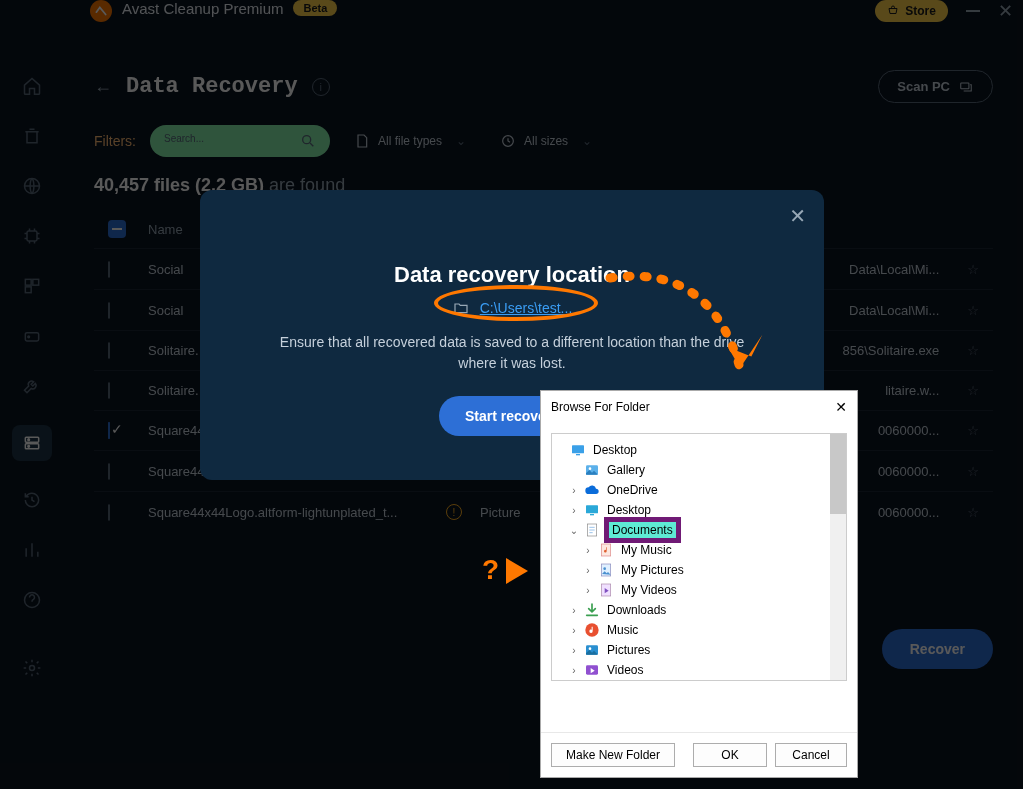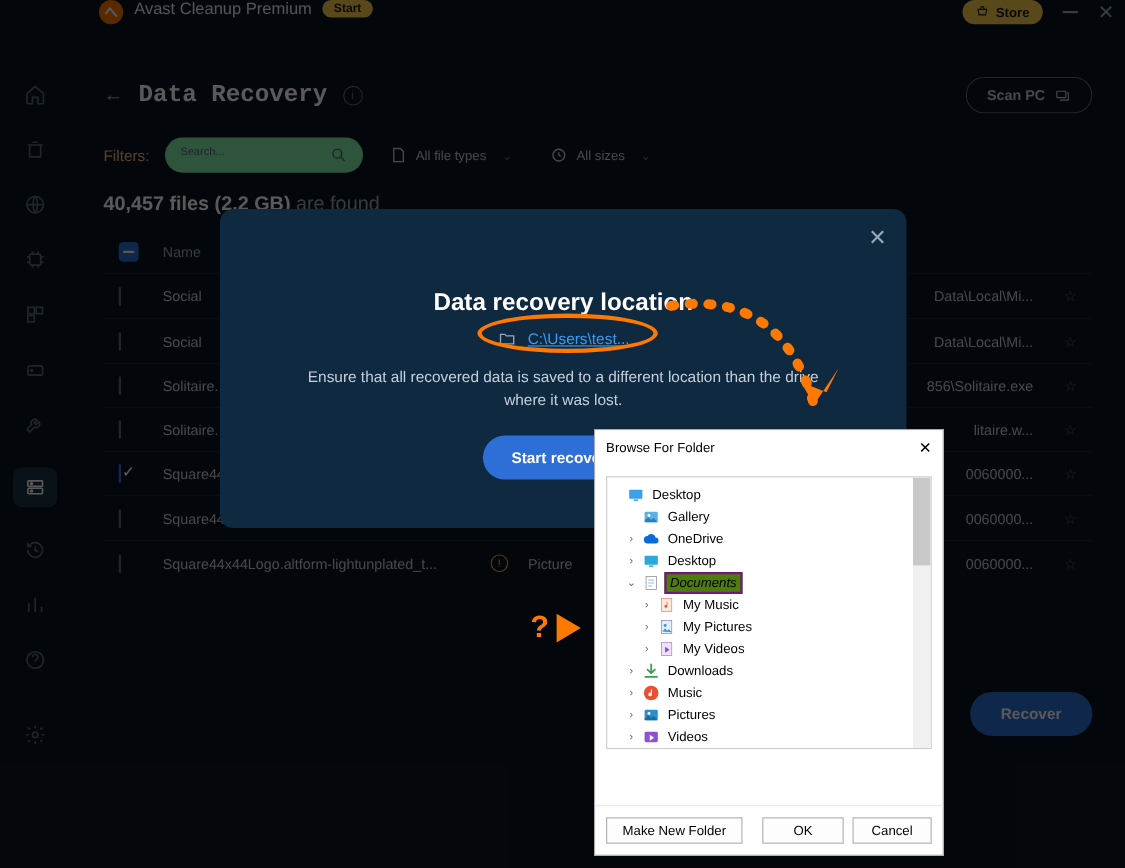--- a/index.html
+++ b/index.html
@@ -72,21 +72,21 @@
 .browse-title { display: flex; align-items: center; padding: 8px 10px; font-size: 12px; }
 .browse-title-x { margin-left: auto; font-size: 14px; }
 .browse-body { flex: 1; padding: 10px; overflow: hidden; }
 .tree-frame { border: 1px solid #ccc; height: 248px; padding: 6px 2px; overflow: hidden; position: relative; }
 .tree-scroll { position: absolute; right: 0; top: 0; bottom: 0; width: 16px; background: #f0f0f0; }
 .tree-scroll-thumb { position: absolute; top: 0; width: 100%; height: 80px; background: #c8c8c8; }
 .tree-item { display: flex; align-items: center; gap: 4px; padding: 1px 0; height: 20px; }
 .twist { width: 12px; text-align: center; color: #666; font-size: 10px; }
 .tree-icon { width: 16px; height: 16px; display: flex; align-items: center; justify-content: center; font-size: 12px; }
 .tree-label { padding: 1px 3px; }
-.tree-label.selected { background: #4d7c0f; border: 2px solid #701a75; font-style: italic; }
+.tree-label.selected { background: #5eead4; border: 5px solid #701a75; }
 .ind1 { padding-left: 14px; }
 .ind2 { padding-left: 28px; }
 .browse-buttons { display: flex; gap: 8px; padding: 10px; align-items: center; border-top: 1px solid #e8e8e8; }
 .win-btn { background: #fdfdfd; border: 1px solid #adadad; padding: 4px 14px; font-size: 12px; min-width: 72px; text-align: center; }
 
 
 .arrow-ann { position: absolute; z-index: 35; pointer-events: none; }
 .qmark { position: absolute; color: #ff7800; font-size: 28px; font-weight: 900; z-index: 35; }
 .tri-right { width: 0; height: 0; border-top: 13px solid transparent; border-bottom: 13px solid transparent; border-left: 22px solid #ff7800; }
 
@@ -95,21 +95,21 @@
 </head>
 <body>
 
 <div class="titlebar">
   <span class="logo-icon">
     <svg viewBox="0 0 24 24">
         <path d="M4 14 L10 6 L20 18" stroke="#fff" stroke-width="3" fill="none" stroke-linecap="round"></path>
       </svg>
   </span>
   <span class="app-title">Avast Cleanup Premium</span>
-  <span class="beta-badge">Start</span>
+  <span class="beta-badge">Beta</span>
   <div class="titlebar-right">
     <span class="store-btn">
       <svg width="12" height="12" viewBox="0 0 24 24">
           <path d="M4 7h16l-2 10H6z M9 7V5a3 3 0 016 0v2" stroke="#1a1a1a" stroke-width="2" fill="none"></path>
         </svg>
       <span>Store</span>
     </span>
     <span class="win-minimize"></span>
     <span class="win-close">✕</span>
   </div>

